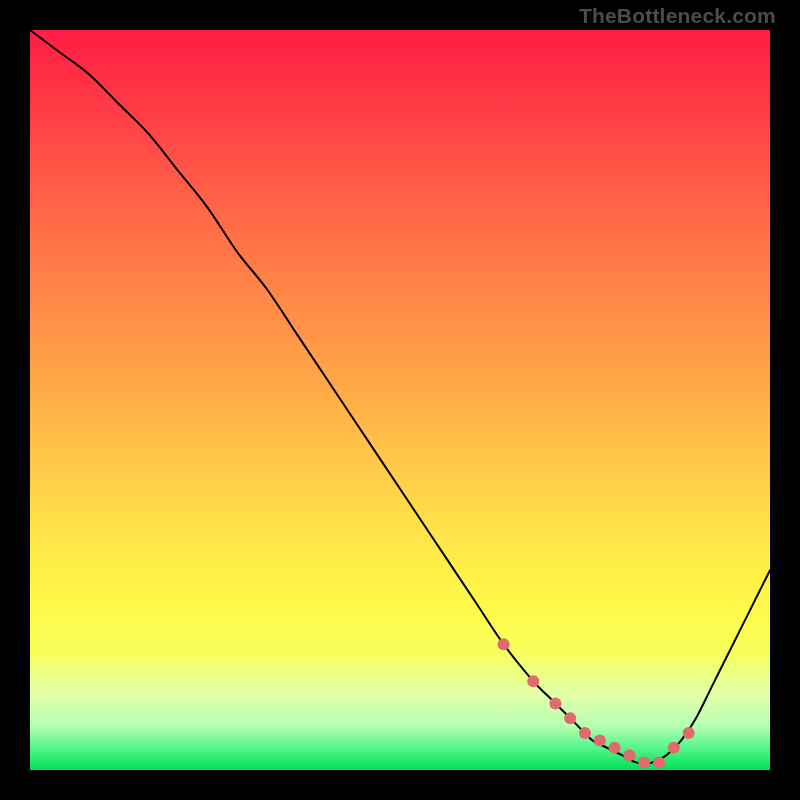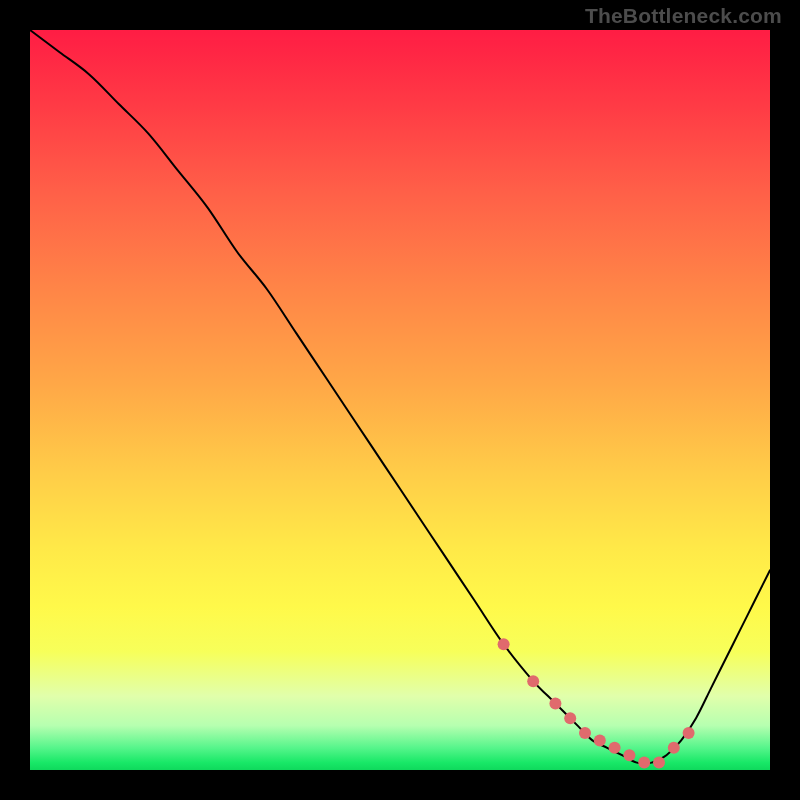--- a/index.html
+++ b/index.html
@@ -13,21 +13,21 @@
   }
   .frame {
     position: relative;
     width: 800px;
     height: 800px;
     background: #000;
   }
   .watermark {
     position: absolute;
     top: 4px;
-    right: 18px;
+    right: 24px;
     color: #4c4c4c;
     font-size: 21px;
     font-weight: 600;
     letter-spacing: 0.2px;
     user-select: none;
   }
   .plot-area {
     position: absolute;
     left: 30px;
     top: 30px;

